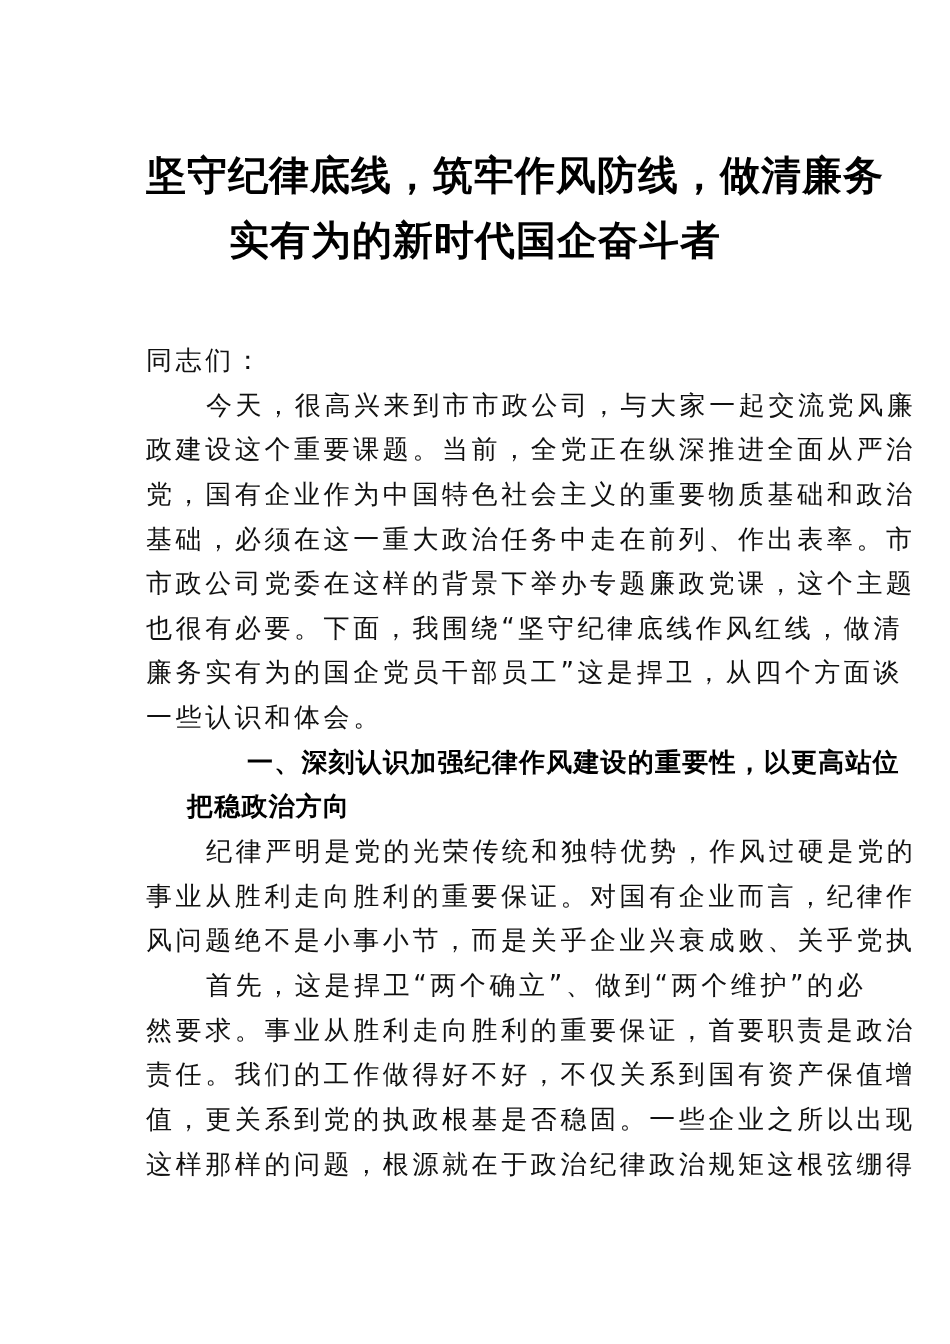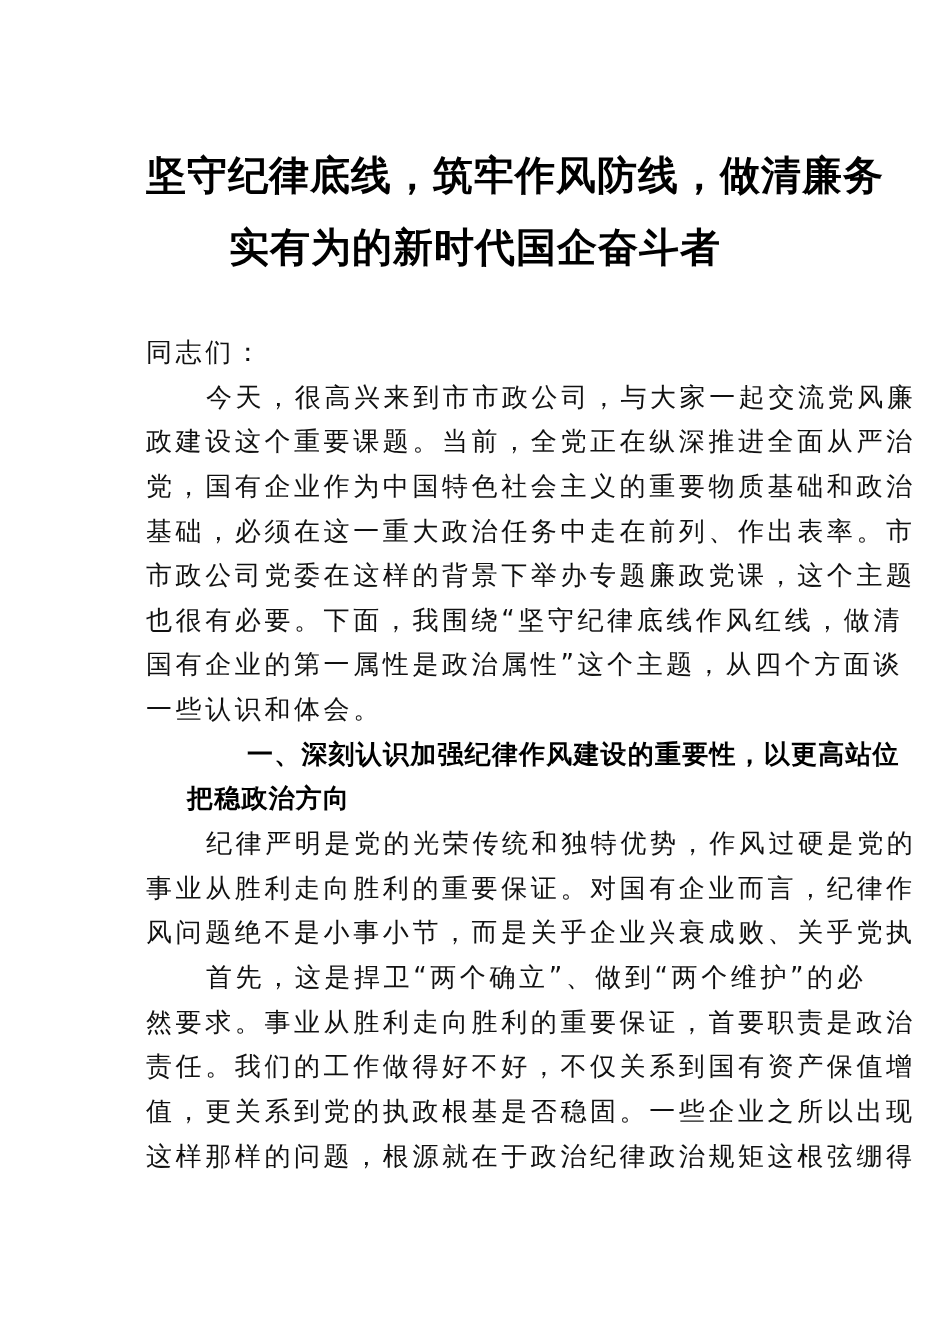--- a/index.html
+++ b/index.html
@@ -27,26 +27,26 @@
       width: 950px;
       text-align: center;
       font-family: "DejaVu Serif", "Liberation Serif", serif;
       font-weight: bold;
       font-size: 40px;
       line-height: 67px;
       letter-spacing: 1px;
       color: #000000;
     }
     .title-1 { top: 141px; padding-left: 40px; }
-    .title-2 { top: 217px; font-family: Liberation Mono, monospace; }
+    .title-2 { top: 206px; }
     .body-text {
       position: absolute;
       left: 146px;
       width: 662px;
-      top: 330px;
+      top: 338px;
     }
     .line {
       display: block;
       height: 44.65px;
       line-height: 44.65px;
       font-family: "DejaVu Sans", "Liberation Sans", sans-serif;
       font-size: 26px;
       letter-spacing: 3.6px;
       white-space: nowrap;
       color: #111111;
@@ -73,21 +73,21 @@
   <div class="body-text">
 
     <span class="line last">同志们：</span>
 
     <span class="line indent">今天，很高兴来到市市政公司，与大家一起交流党风廉</span>
     <span class="line">政建设这个重要课题。当前，全党正在纵深推进全面从严治</span>
     <span class="line">党，国有企业作为中国特色社会主义的重要物质基础和政治</span>
     <span class="line">基础，必须在这一重大政治任务中走在前列、作出表率。市</span>
     <span class="line">市政公司党委在这样的背景下举办专题廉政党课，这个主题</span>
     <span class="line">也很有必要。下面，我围绕“坚守纪律底线作风红线，做清</span>
-    <span class="line">国有企业的第一属性是政治属性”这个主题，从四个方面谈</span>
+    <span class="line">廉务实有为的国企党员干部员工”这是捍卫，从四个方面谈</span>
     <span class="line last">一些认识和体会。</span>
 
     <span class="line heading indent">一、深刻认识加强纪律作风建设的重要性，以更高站位</span>
     <span class="line heading last">把稳政治方向</span>
 
     <span class="line indent">纪律严明是党的光荣传统和独特优势，作风过硬是党的</span>
     <span class="line">事业从胜利走向胜利的重要保证。对国有企业而言，纪律作</span>
     <span class="line">风问题绝不是小事小节，而是关乎企业兴衰成败、关乎党执</span>
 
     <span class="line indent">首先，这是捍卫“两个确立”、做到“两个维护”的必</span>

